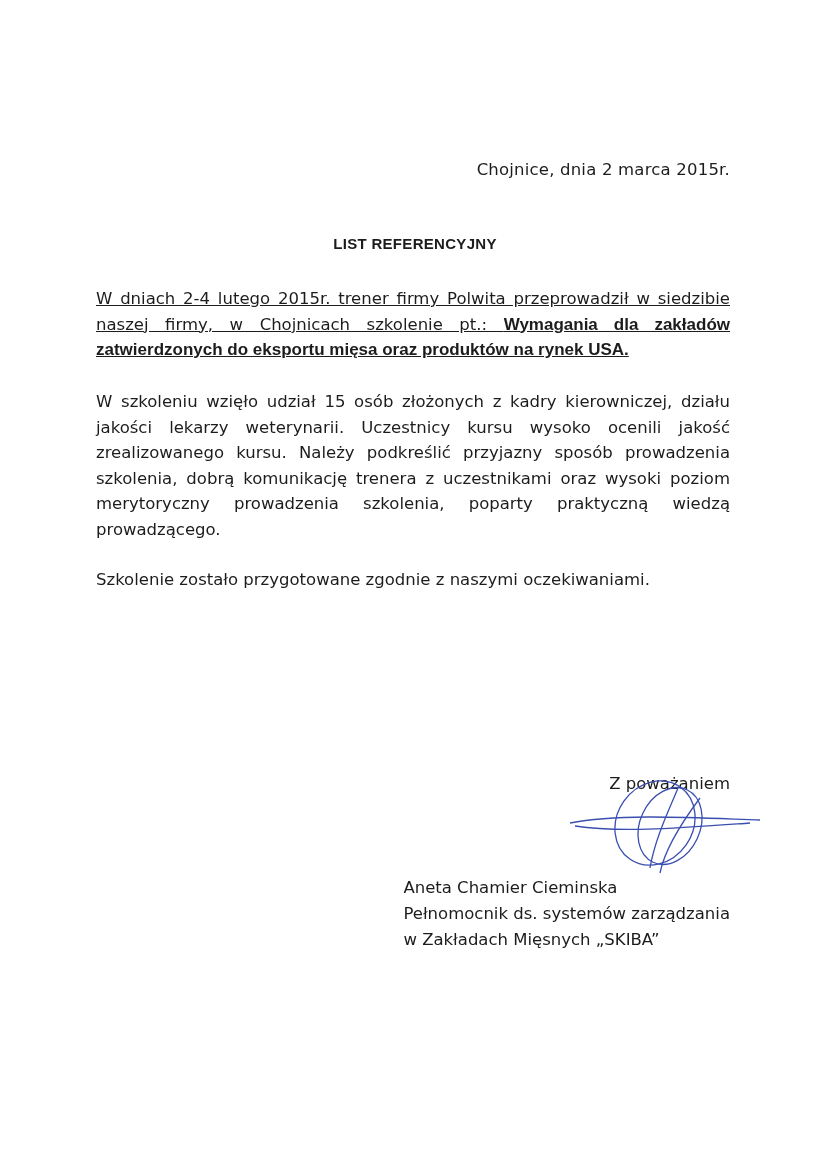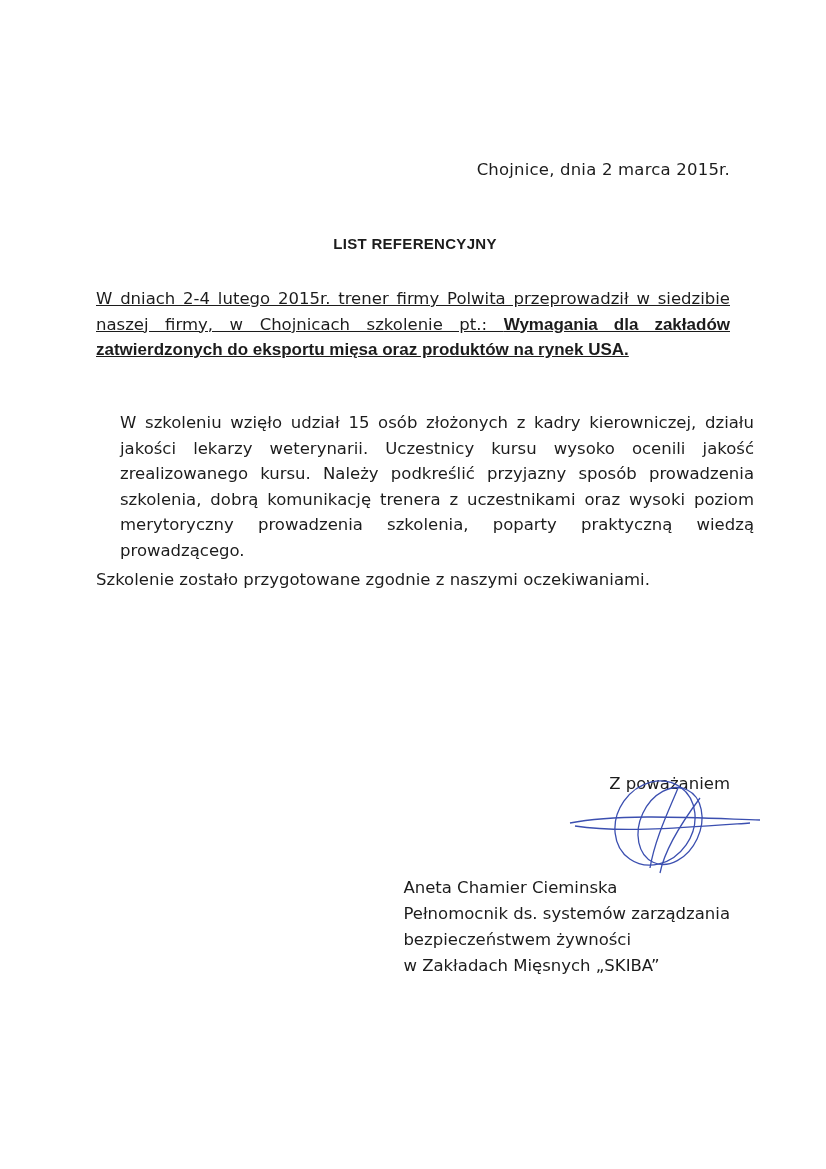--- a/index.html
+++ b/index.html
@@ -18,21 +18,21 @@
     font-family: "Liberation Sans", sans-serif; font-weight: bold; font-size: 15px;
     letter-spacing: 0.3px;
   }
   .para {
     position: absolute; left: 96px; width: 634px;
     font-size: 16.5px; line-height: 25.5px; text-align: justify;
     text-align-last: left;
   }
   .para b { font-family: "Liberation Sans", sans-serif; font-weight: bold; font-size: 17px; }
   .p1 { top: 286px; text-decoration: underline; }
-  .p2 { top: 410px; margin-left: 24px; }
+  .p2 { top: 389px; }
   .p3 { top: 567px; }
   .p4 { top: 619px; }
   .closing {
     position: absolute; right: 96px; top: 774px; font-size: 16.5px;
   }
   .sig-block {
     position: absolute; right: 96px; top: 851px; text-align: left;
     font-size: 16.5px; line-height: 26px; margin-top: 24px;
   }
   .signature {
@@ -60,16 +60,15 @@
       <path d="M10 45 C 60 35, 140 40, 200 42"></path>
       <path d="M15 48 C 60 55, 120 50, 190 45"></path>
       <path d="M90 90 C 95 60, 110 30, 118 10"></path>
       <path d="M100 95 C 105 70, 125 40, 140 20"></path>
     </g>
   </svg>
 
   <div class="sig-block">
     <div>Aneta Chamier Cieminska</div>
     <div>Pełnomocnik ds. systemów zarządzania</div>
-    <div>bezpieczeństwem żywności</div>
     <div>w Zakładach Mięsnych „SKIBA”</div>
   </div>
 </div>
 
 </body></html>

